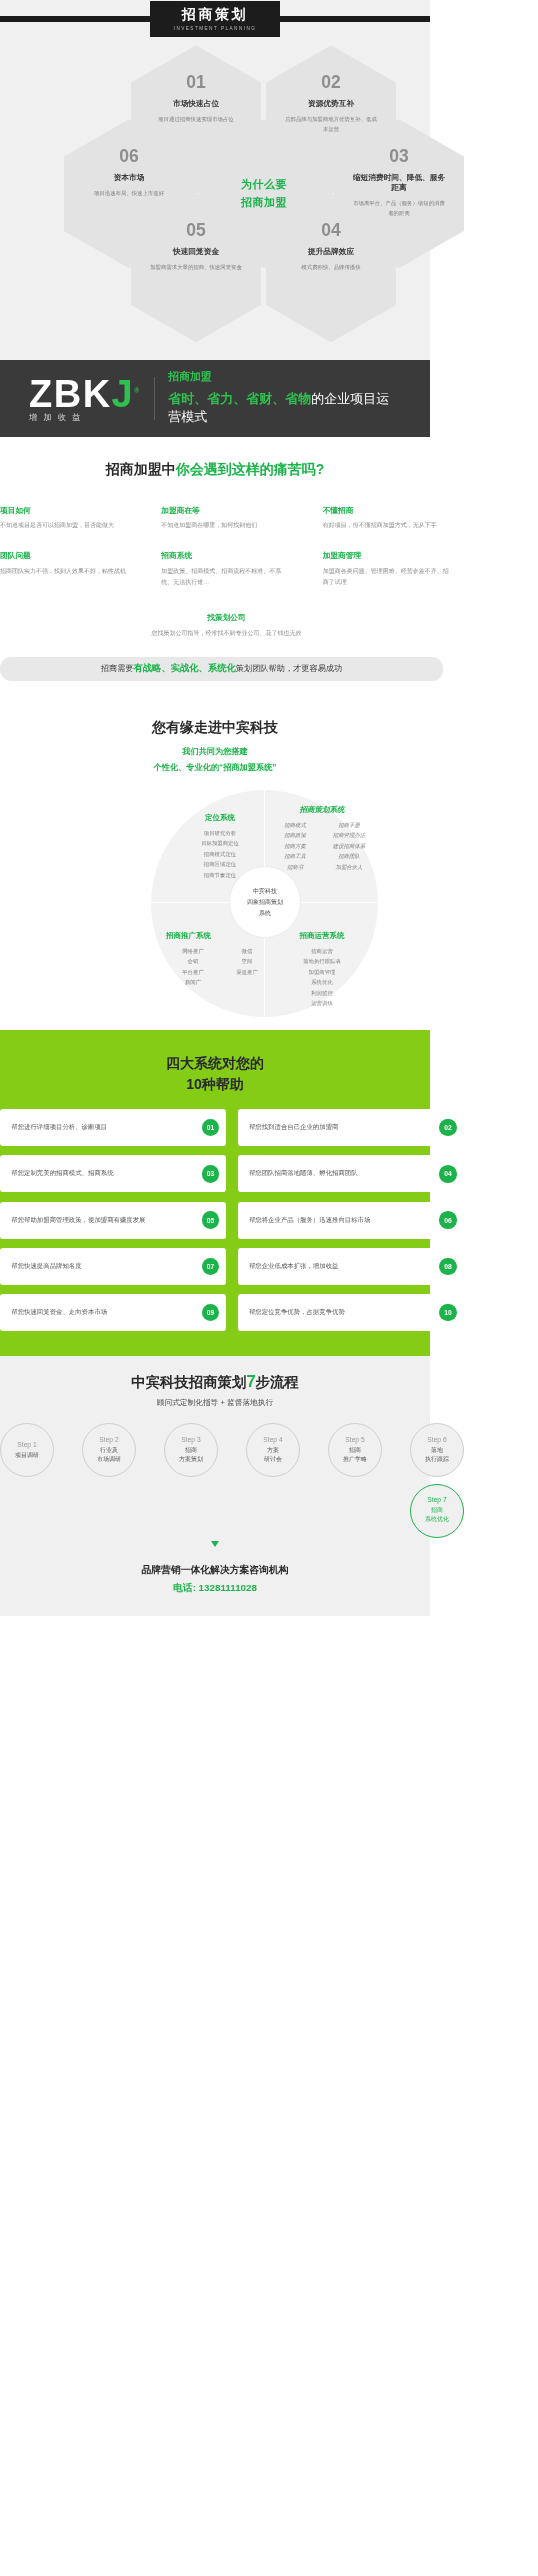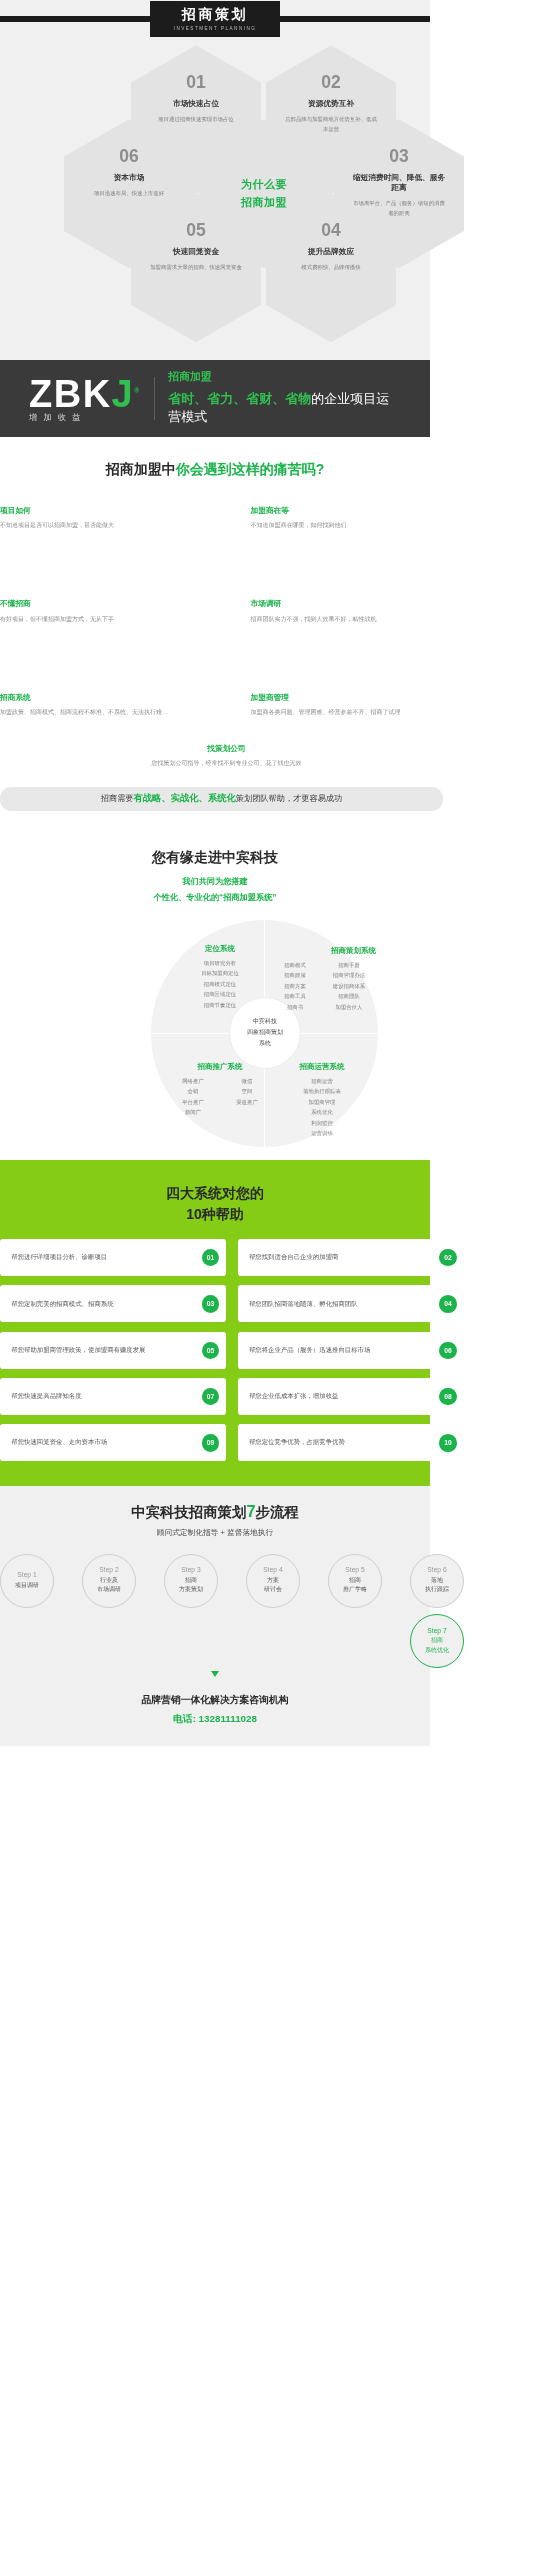--- a/index.html
+++ b/index.html
@@ -111,24 +111,23 @@
     font-size: 14px;
     font-weight: bold;
     color: #2a2a2a;
     margin-bottom: 4.1px;
   }
   .h2 .g { color: #1cb34b; }
   .pain-grid {
     width: 453px;
     margin: 17.5px auto 0;
     display: grid;
-    grid-template-columns: 1fr 1fr;
+    grid-template-columns: 1fr 1fr 1fr;
     column-gap: 31px;
     row-gap: 0;
-    gap: 48px;
   }
   .pain-item { padding: 9.3px 0 10.3px; }
   .pain-item .pt {
     font-size: 7.7px;
     font-weight: bold;
     color: #1cb34b;
     margin-bottom: 4.6px;
   }
   .pain-item .pd {
     font-size: 6px;
@@ -182,22 +181,22 @@
     display: flex; flex-direction: column;
     align-items: center; justify-content: center;
     font-size: 6px; color: #4a4a4a; line-height: 1.85;
     text-align: center;
     border: 0.5px solid #ececec;
   }
   .quad { position: absolute; width: 108px; }
   .quad .qt { font-size: 7.5px; font-weight: bold; color: #1cb34b; margin-bottom: 4.1px; }
   .quad ul { list-style: none; font-size: 5.4px; color: #7e7e7e; line-height: 1.95; }
   .quad.tl { left: 166px; top: 31px; text-align: center; }
-  .quad.tr { left: 268px; top: 33px; text-align: right; }
-  .quad.bl { left: 166px; top: 149px; text-align: center; }
+  .quad.tr { left: 268px; top: 23px; text-align: center; font-style: italic; }
+  .quad.bl { left: 166px; top: 149px; text-align: left; }
   .quad.br { left: 268px; top: 149px; text-align: center; }
   .quad.two-col ul { display: grid; grid-template-columns: 1fr 1fr; justify-items: center; }
 
   
   .sec5 { background: #84cc16; padding: 23px 0 25px; }
   .sec5 .h2 { font-size: 14px; line-height: 1.5; }
   .help-grid {
     width: 464px;
     margin: 14.4px auto 0;
     display: grid;
@@ -350,21 +349,21 @@
       </div>
       <div class="pain-item">
         <div class="pt">加盟商在等</div>
         <div class="pd">不知道加盟商在哪里，如何找到他们</div>
       </div>
       <div class="pain-item">
         <div class="pt">不懂招商</div>
         <div class="pd">有好项目，但不懂招商加盟方式，无从下手</div>
       </div>
       <div class="pain-item">
-        <div class="pt">市场调研</div>
+        <div class="pt">团队问题</div>
         <div class="pd">招商团队实力不强，找到人效果不好，粘性战机</div>
       </div>
       <div class="pain-item">
         <div class="pt">招商系统</div>
         <div class="pd">加盟政策、招商模式、招商流程不标准、不系统、无法执行难…</div>
       </div>
       <div class="pain-item">
         <div class="pt">加盟商管理</div>
         <div class="pd">加盟商各类问题、管理困难、经营参差不齐、招商了试理</div>
       </div>

